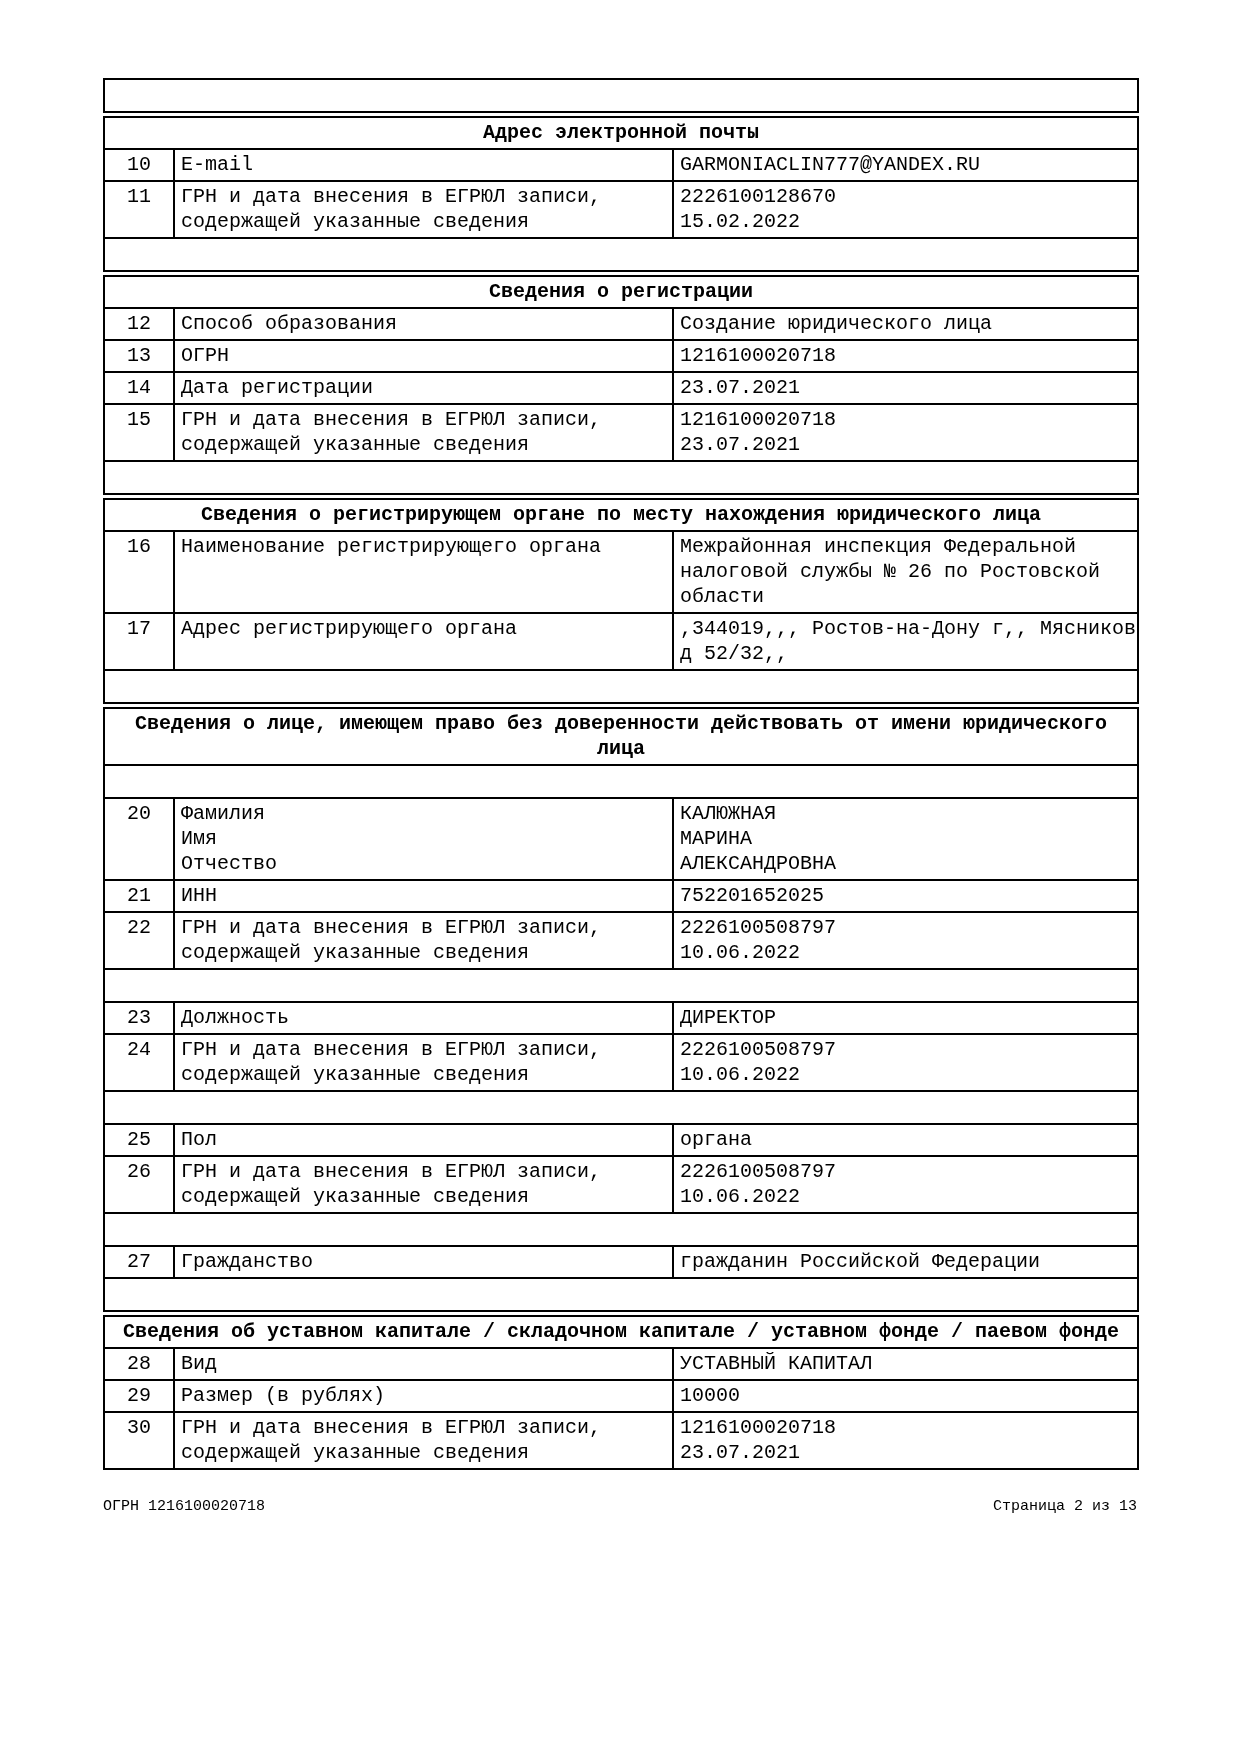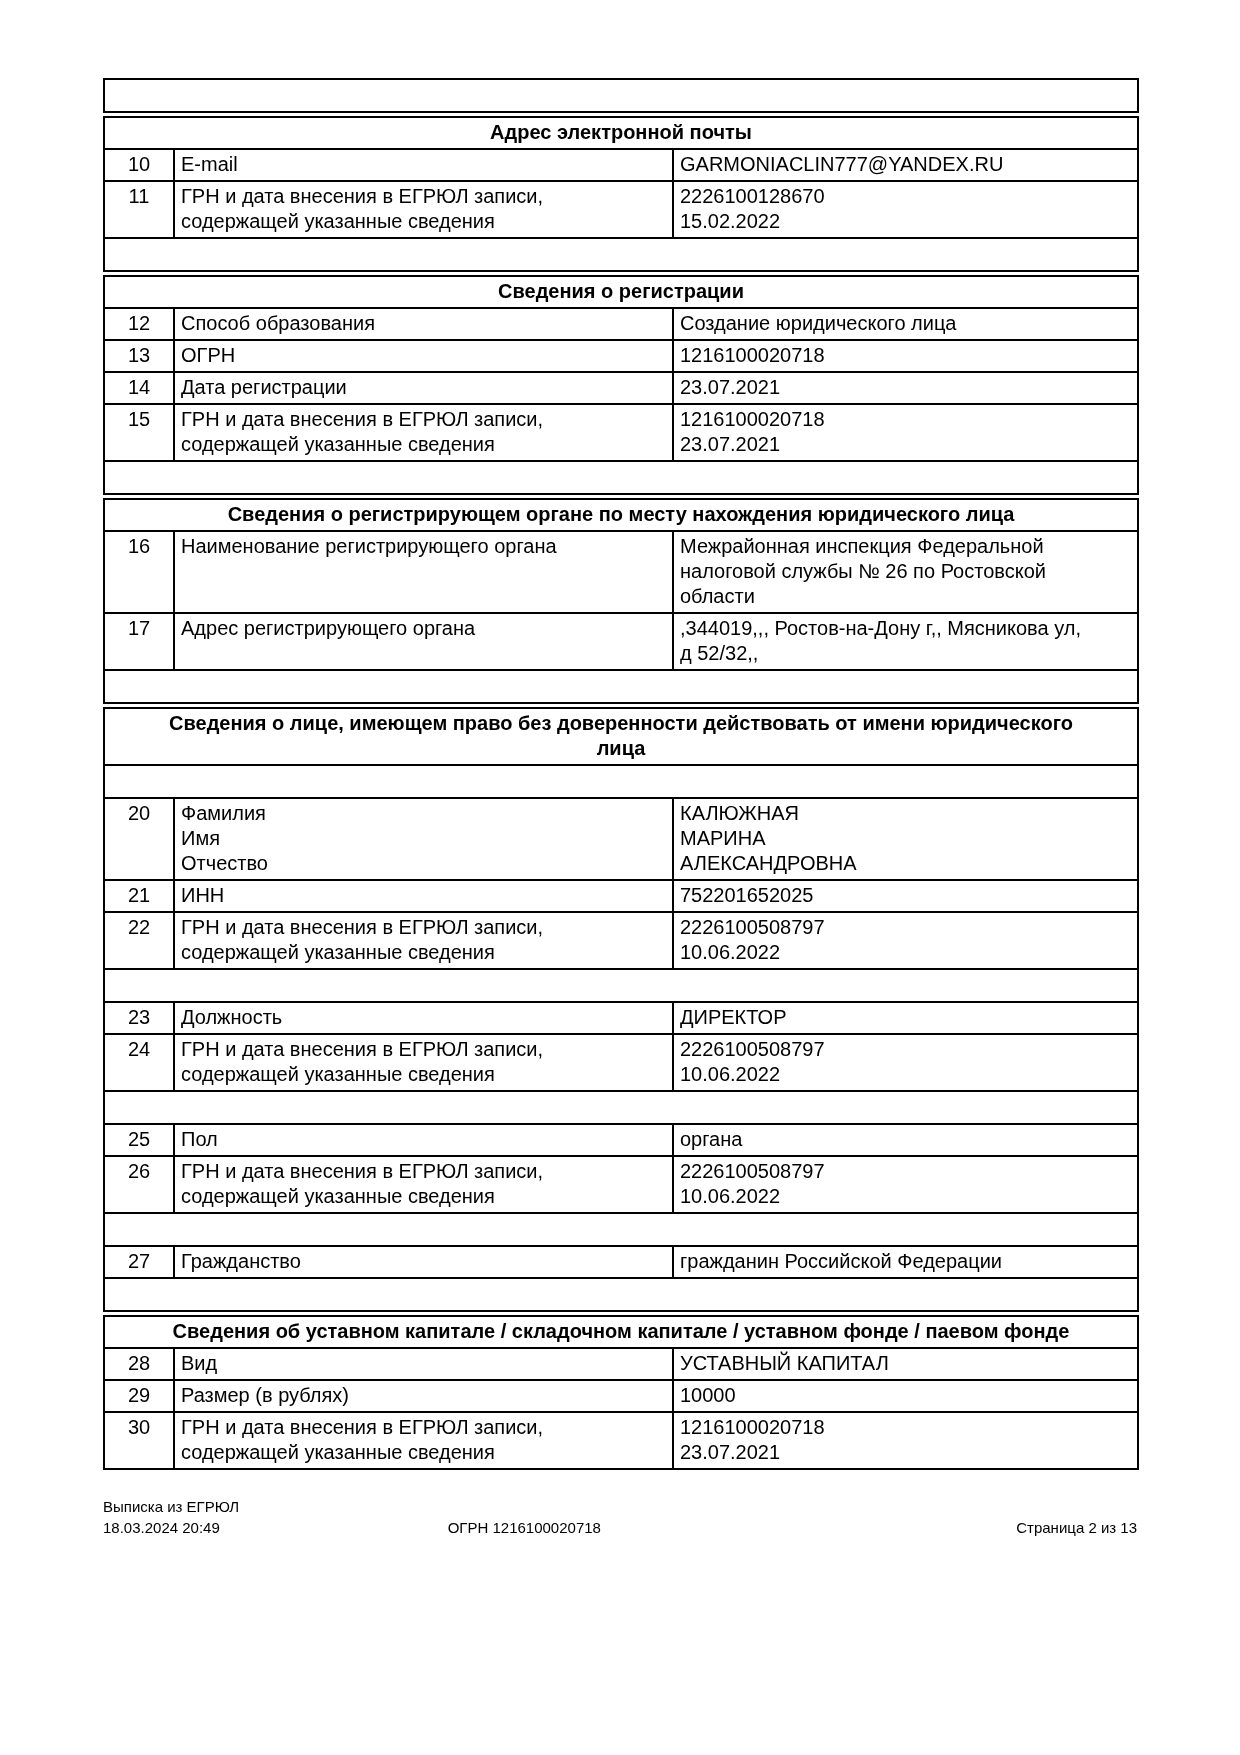--- a/index.html
+++ b/index.html
@@ -1,20 +1,20 @@
 <!DOCTYPE html>
 <html><head>
 <meta charset="utf-8">
 <style>
   html,body{margin:0;padding:0;background:#ffffff;}
   .page{
     position:relative;
     width:1240px;height:1755px;
     background:#ffffff;color:#000000;
-    font-family:Liberation Sans, sans-serif;
+    font-family:Liberation Mono, monospace;
     overflow:hidden;
   }
   .doc{padding:78px 103px 0 103px;}
   table.box{
     border-collapse:collapse;
     table-layout:fixed;
     width:1034px;
     margin:0 0 3px 0;
   }
   table.box td{
@@ -340,21 +340,17 @@
             <td>
               <div>1216100020718</div>
               <div>23.07.2021</div>
             </td>
           </tr>
         </tbody>
       </table>
     </div>
 
   <div class="footer">
-    <div class="f-left">
-      <div>Выписка из ЕГРЮЛ</div>
-      <div>18.03.2024 20:49</div>
-    </div>
     <div class="f-center">ОГРН 1216100020718</div>
     <div class="f-right">Страница 2 из 13</div>
   </div>
 
 </div>
 
 </body></html>

